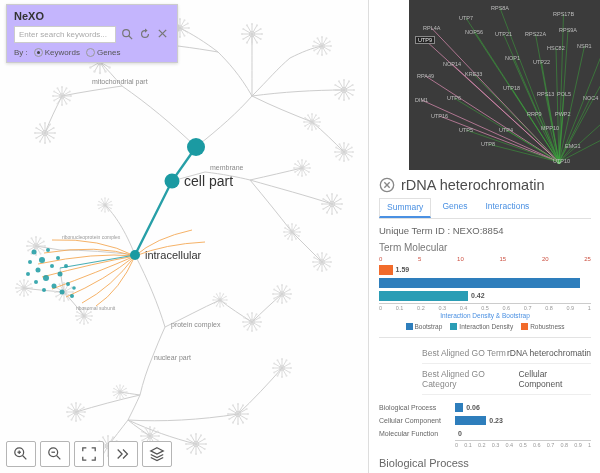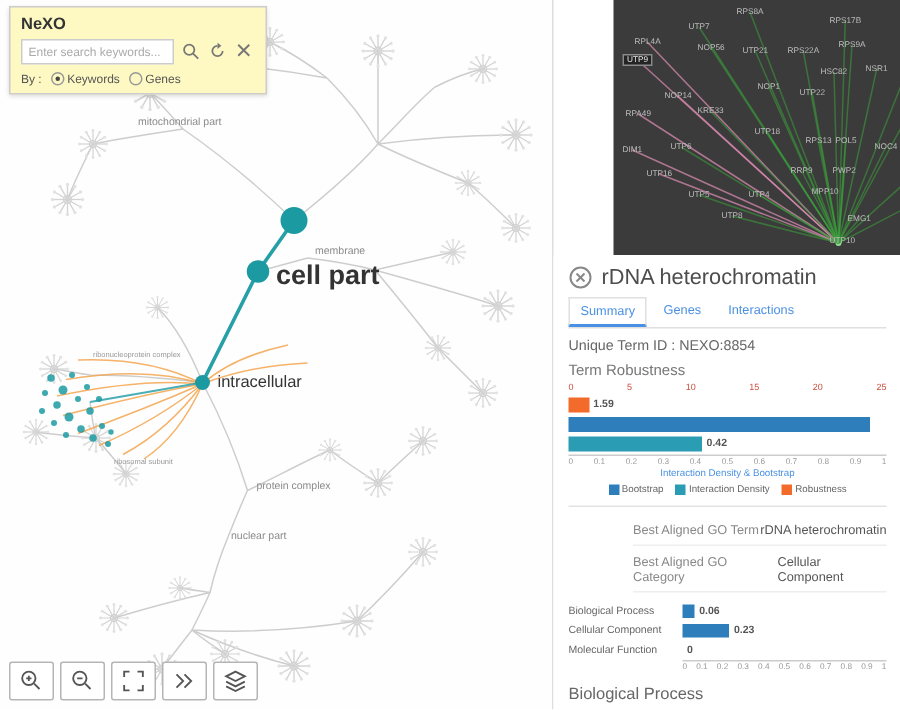--- a/index.html
+++ b/index.html
@@ -13,27 +13,27 @@
   .tuft line { stroke:#d3d3d3; stroke-width:0.9; }
   .tuft circle.tc { fill:#e2e2e2; stroke:none; }
   .tuft circle.ic { fill:none; stroke:#d0d0d0; stroke-width:0.8; }
   .orange-edges path { stroke:#f3a54e; stroke-width:1; fill:none; stroke-opacity:0.85; }
   .teal-chain { stroke:#1b9aa2; stroke-width:2.4; fill:none; stroke-opacity:0.95; }
   .teal-thin { stroke:#1b9aa2; stroke-width:1.2; fill:none; stroke-opacity:0.8; }
   .blob circle { fill:#1b9aa2; fill-opacity:0.85; }
   .big-dot { fill:#1b9aa2; }
   .tree-label { position:absolute; color:#333; white-space:nowrap; }
   .tl-xl { font-size:15px; font-weight:600; }
-  .tl-lg { font-size:18px; font-weight:700; }
+  .tl-lg { font-size:14px; font-weight:400; }
   .tl-md { font-size:11px; font-weight:500; }
   .tl-sm { font-size:7px; color:#8a8a8a; font-weight:400; }
   .tl-xs { font-size:5px; color:#9a9a9a; font-weight:400; }
 
   
-  .search-panel { position:absolute; left:6px; top:4px; width:172px; background:#fef9c3; border:1px solid #ccc; box-shadow:0 1px 3px rgba(0,0,0,.15); padding:5px 7px; z-index:5; }
+  .search-panel { position:absolute; left:6px; top:4px; width:172px; background:#c4b5fd; border:1px solid #ccc; box-shadow:0 1px 3px rgba(0,0,0,.15); padding:5px 7px; z-index:5; }
   .sp-title { font-size:11px; font-weight:bold; color:#333; margin-bottom:4px; }
   .sp-row { display:flex; gap:3px; }
   .sp-input { flex:1; width:90px; height:17px; border:1px solid #ccc; font-size:8px; padding:0 4px; color:#555; }
   .sp-input::placeholder { color:#aaa; }
   .icon-btn { width:15px; height:15px; display:flex; align-items:center; justify-content:center; cursor:pointer; background:none; border:none; }
   .sp-radios { display:flex; align-items:center; gap:6px; margin-top:5px; font-size:8px; color:#555; }
   .radio { width:9px; height:9px; border:1px solid #999; border-radius:50%; display:inline-block; position:relative; vertical-align:middle; margin-right:2px; }
   .radio.sel::after { content:""; position:absolute; left:2px; top:2px; width:3px; height:3px; border-radius:50%; background:#444; }
   .radio-opt { display:flex; align-items:center; cursor:pointer; }
 
@@ -390,21 +390,21 @@
         <span class="d-tab active">Summary</span>
         <span class="d-tab">Genes</span>
         <span class="d-tab">Interactions</span>
       </div>
 
       <div class="term-line">
         <span>Unique Term ID :</span>
         <span>NEXO:8854</span>
       </div>
 
-      <div class="sec-heading">Term Robustness</div>
+      <div class="sec-heading">Term Molecular</div>
 
       <div class="chart1">
         <div class="axis-row">
           <span class="top-tick">0</span>
           <span class="top-tick">5</span>
           <span class="top-tick">10</span>
           <span class="top-tick">15</span>
           <span class="top-tick">20</span>
           <span class="top-tick">25</span>
         </div>

